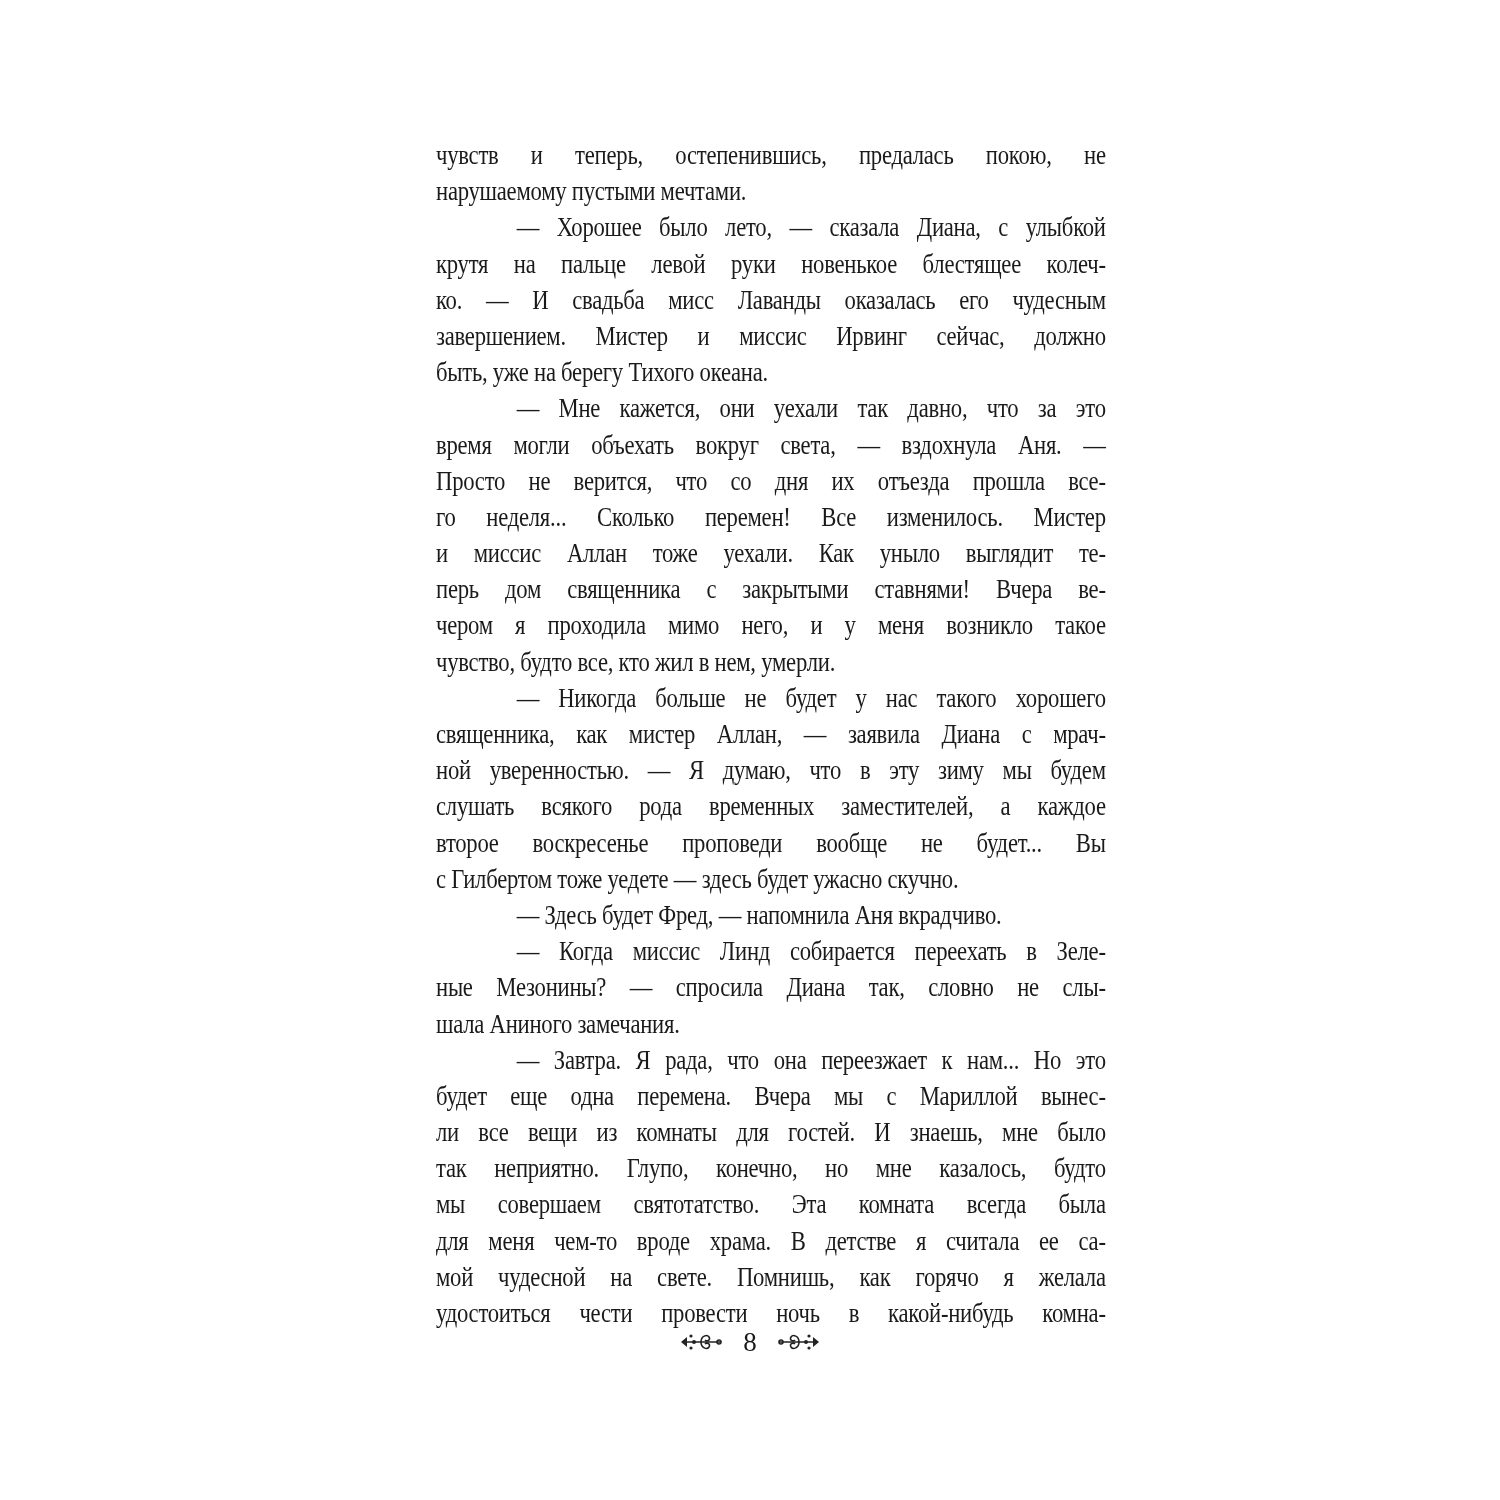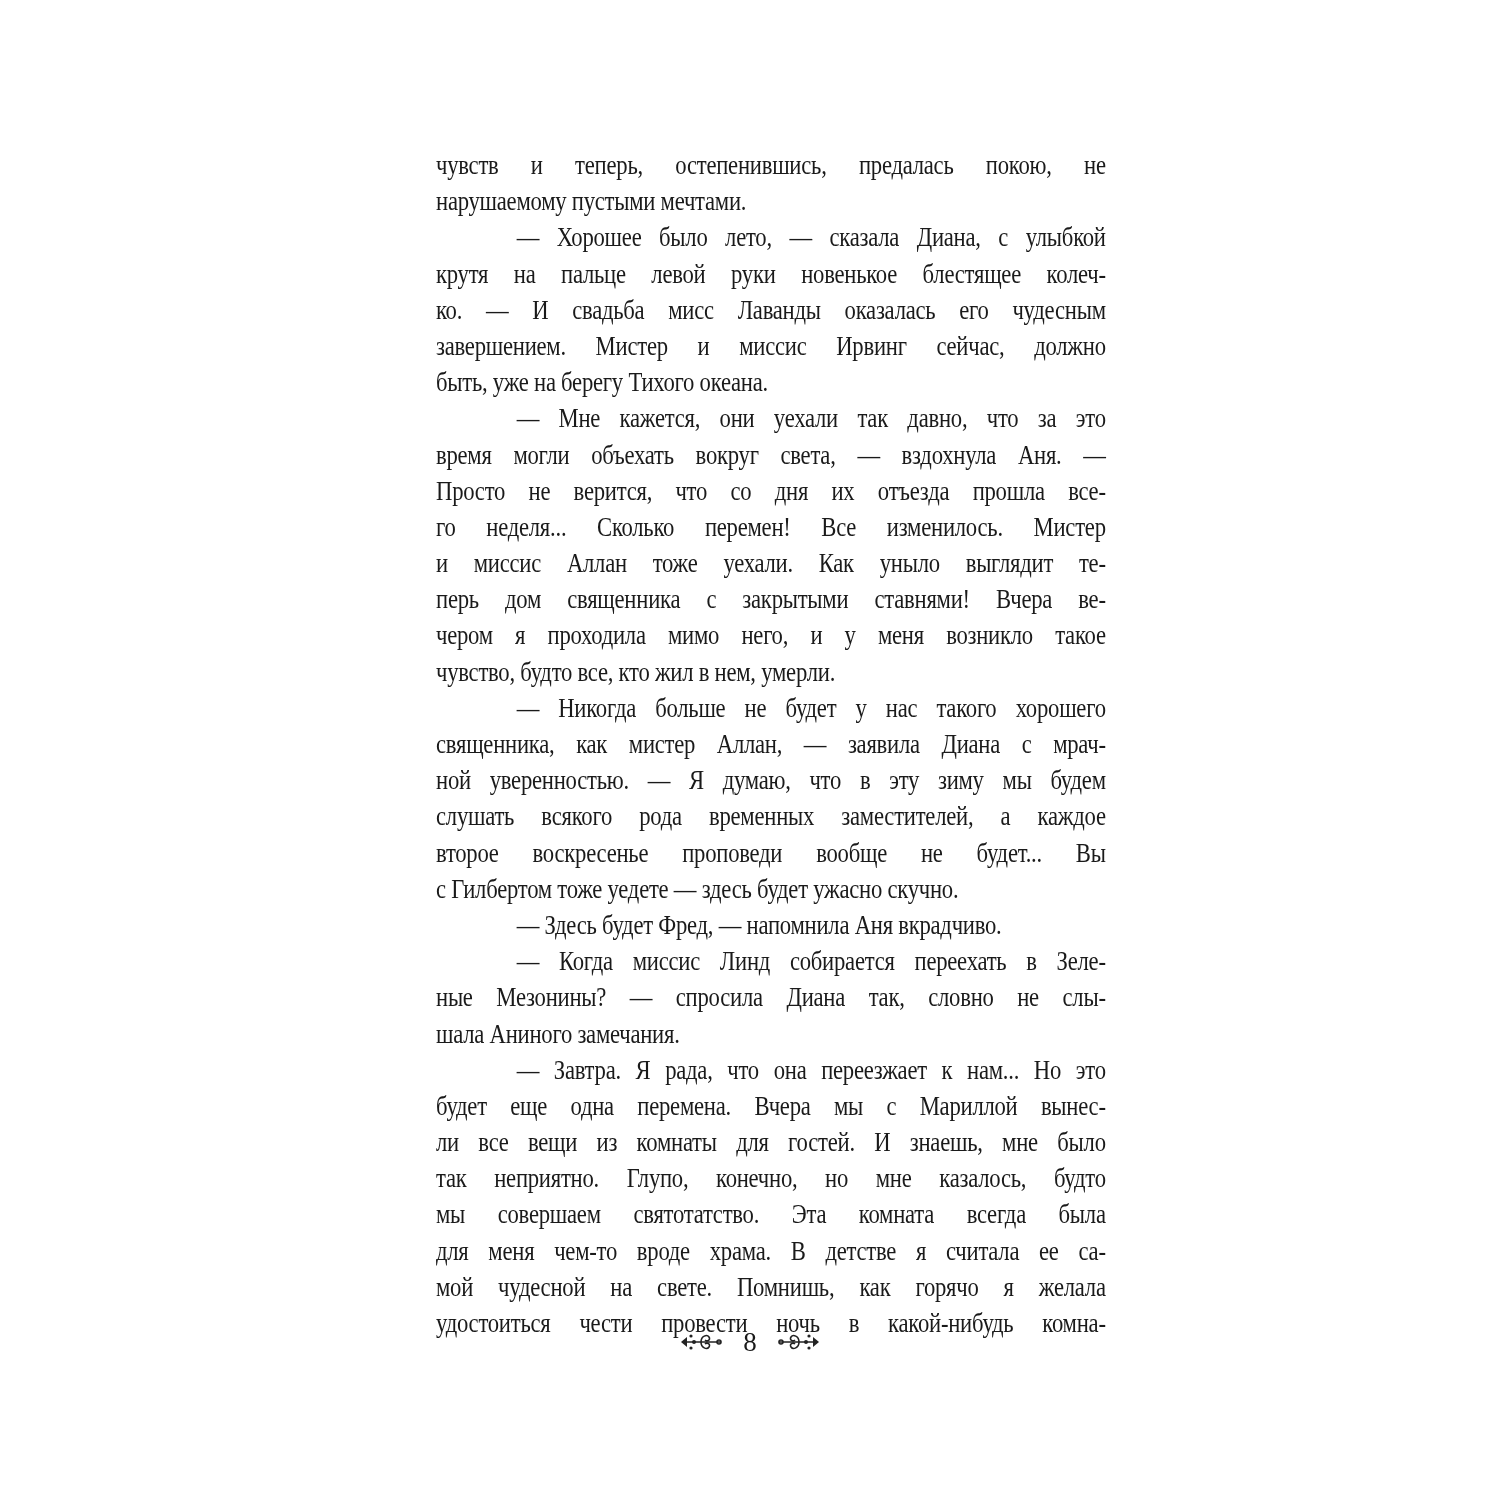--- a/index.html
+++ b/index.html
@@ -11,21 +11,21 @@
       width: 1500px;
       height: 1500px;
       position: relative;
       overflow: hidden;
       font-family: "Liberation Serif", "DejaVu Serif", serif;
       color: #1a1a1a;
     }
     .page {
       position: absolute;
       left: 436px;
-      top: 147px;
+      top: 137px;
       width: 670px;
     }
     .line {
       display: block;
       height: 36.2px;
       line-height: 36.2px;
       font-size: 27px;
       white-space: nowrap;
       text-align: justify;
       text-align-last: justify;

